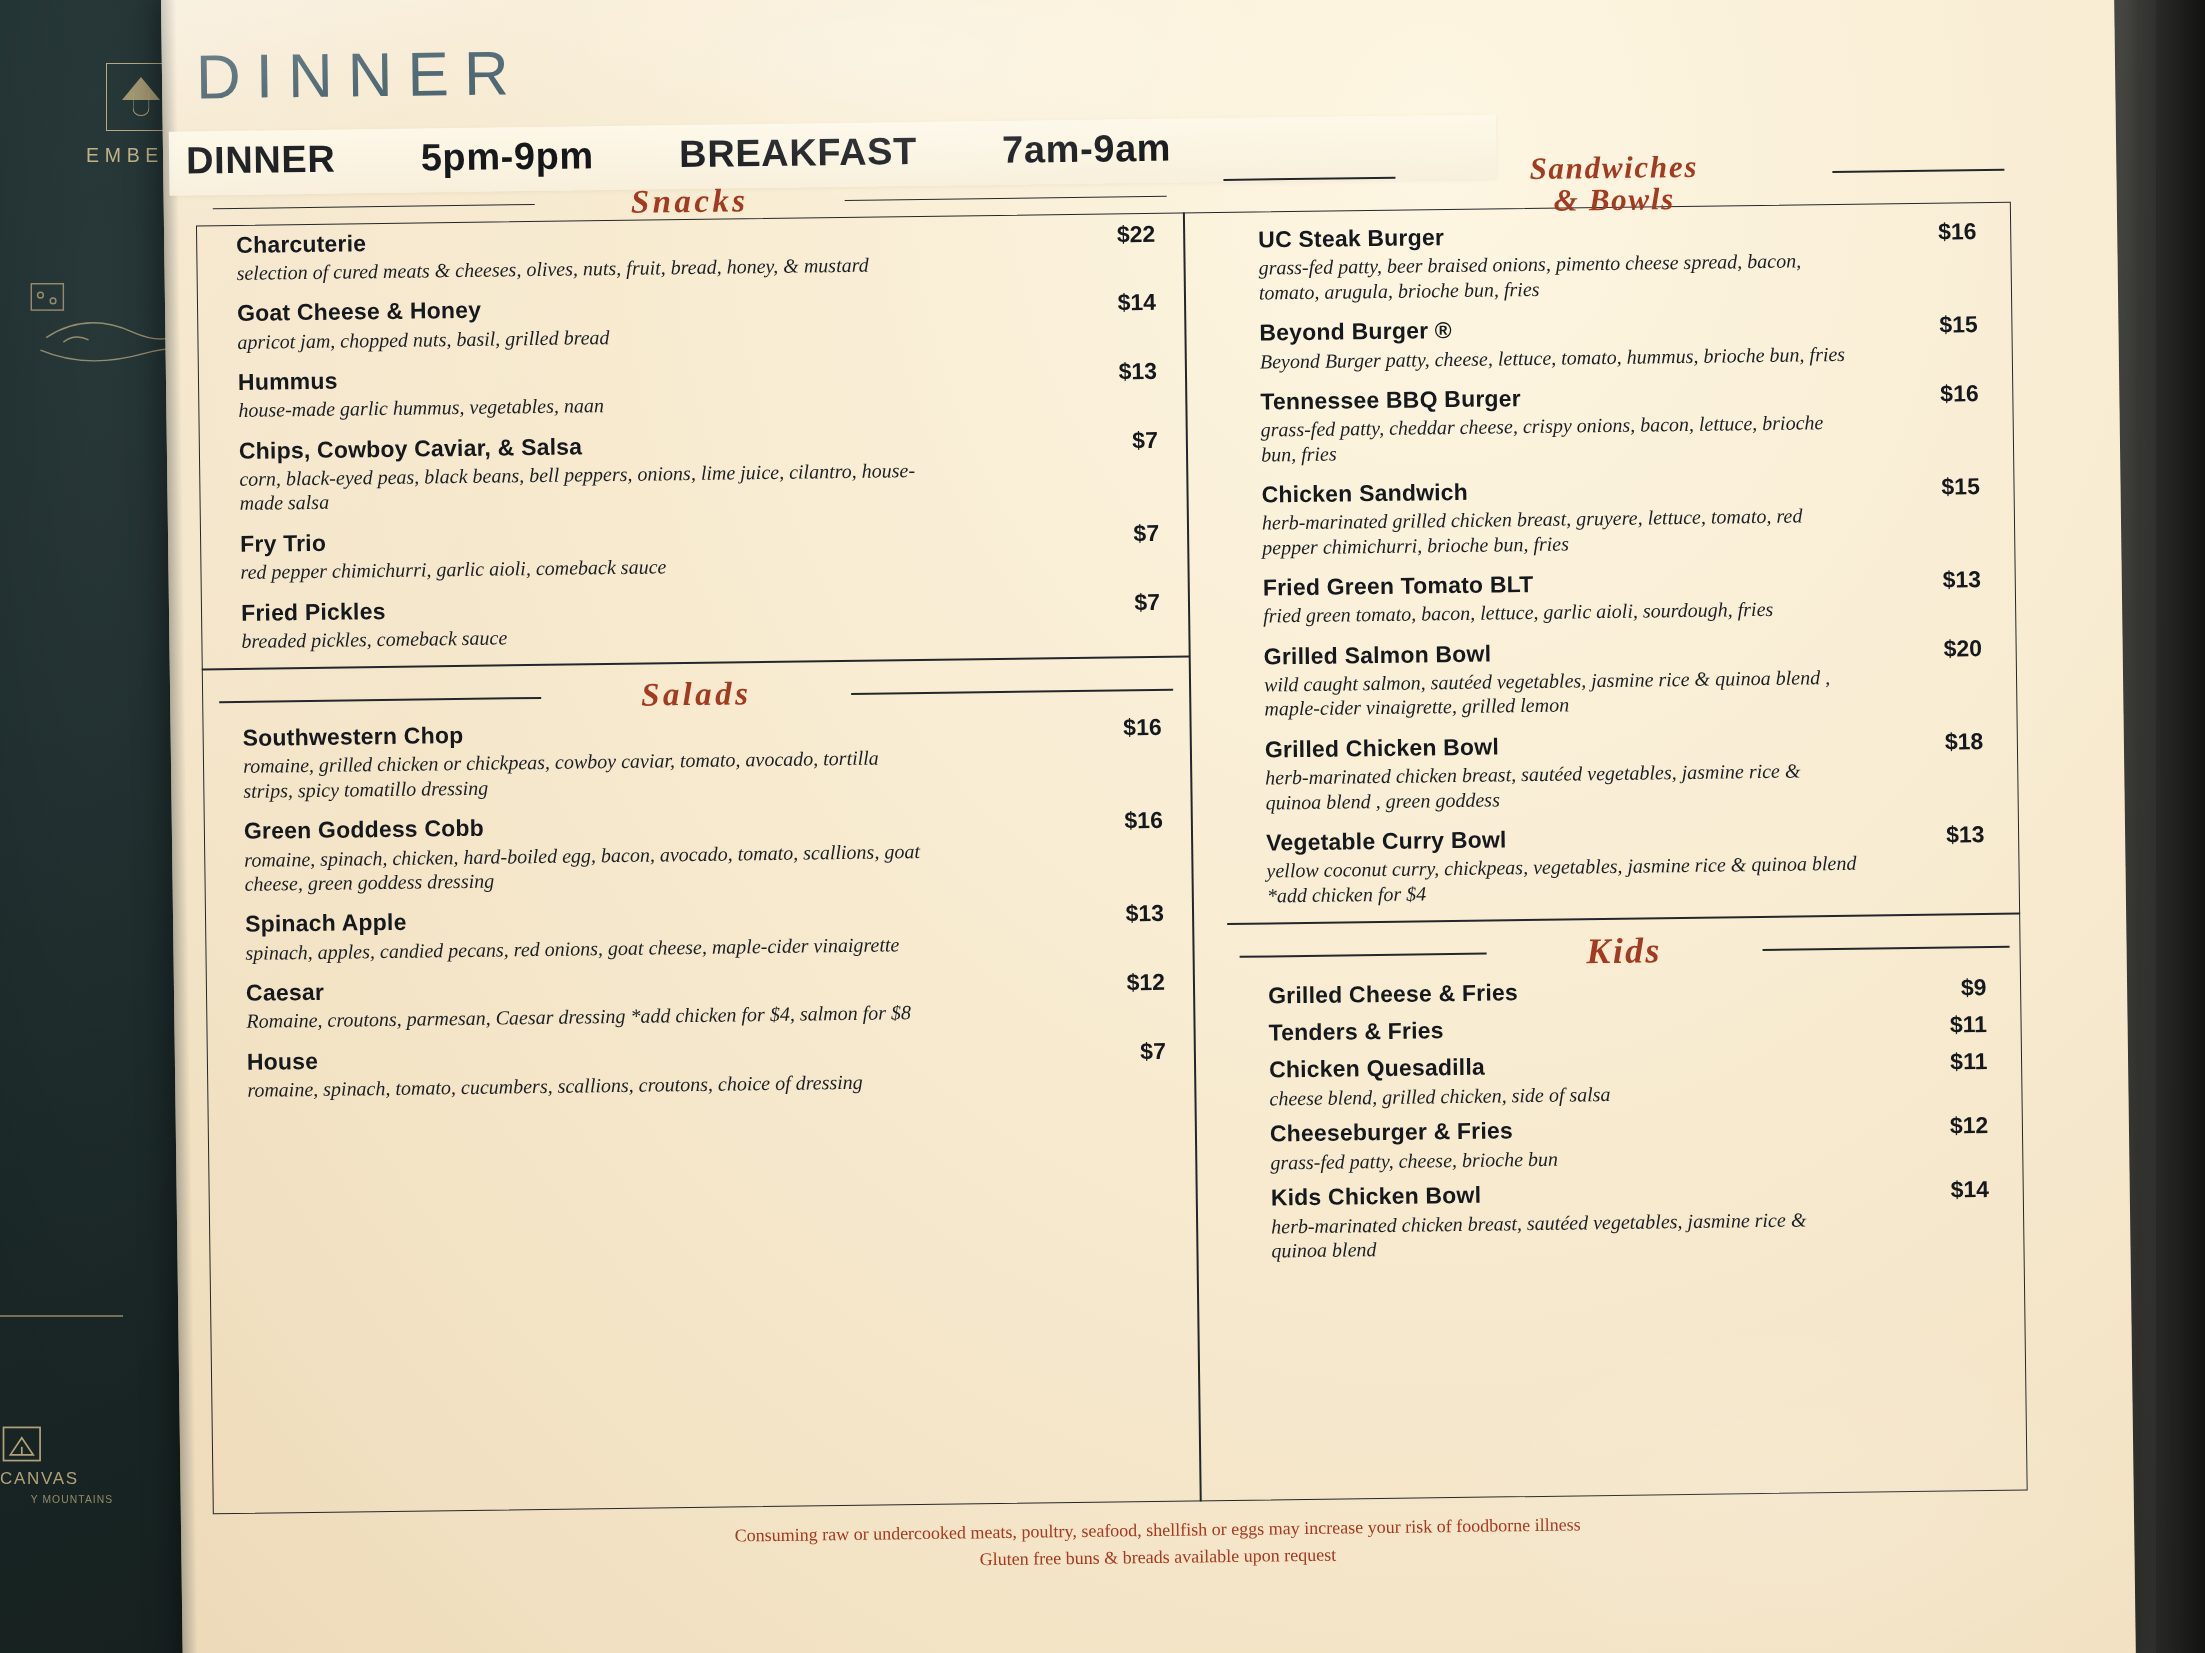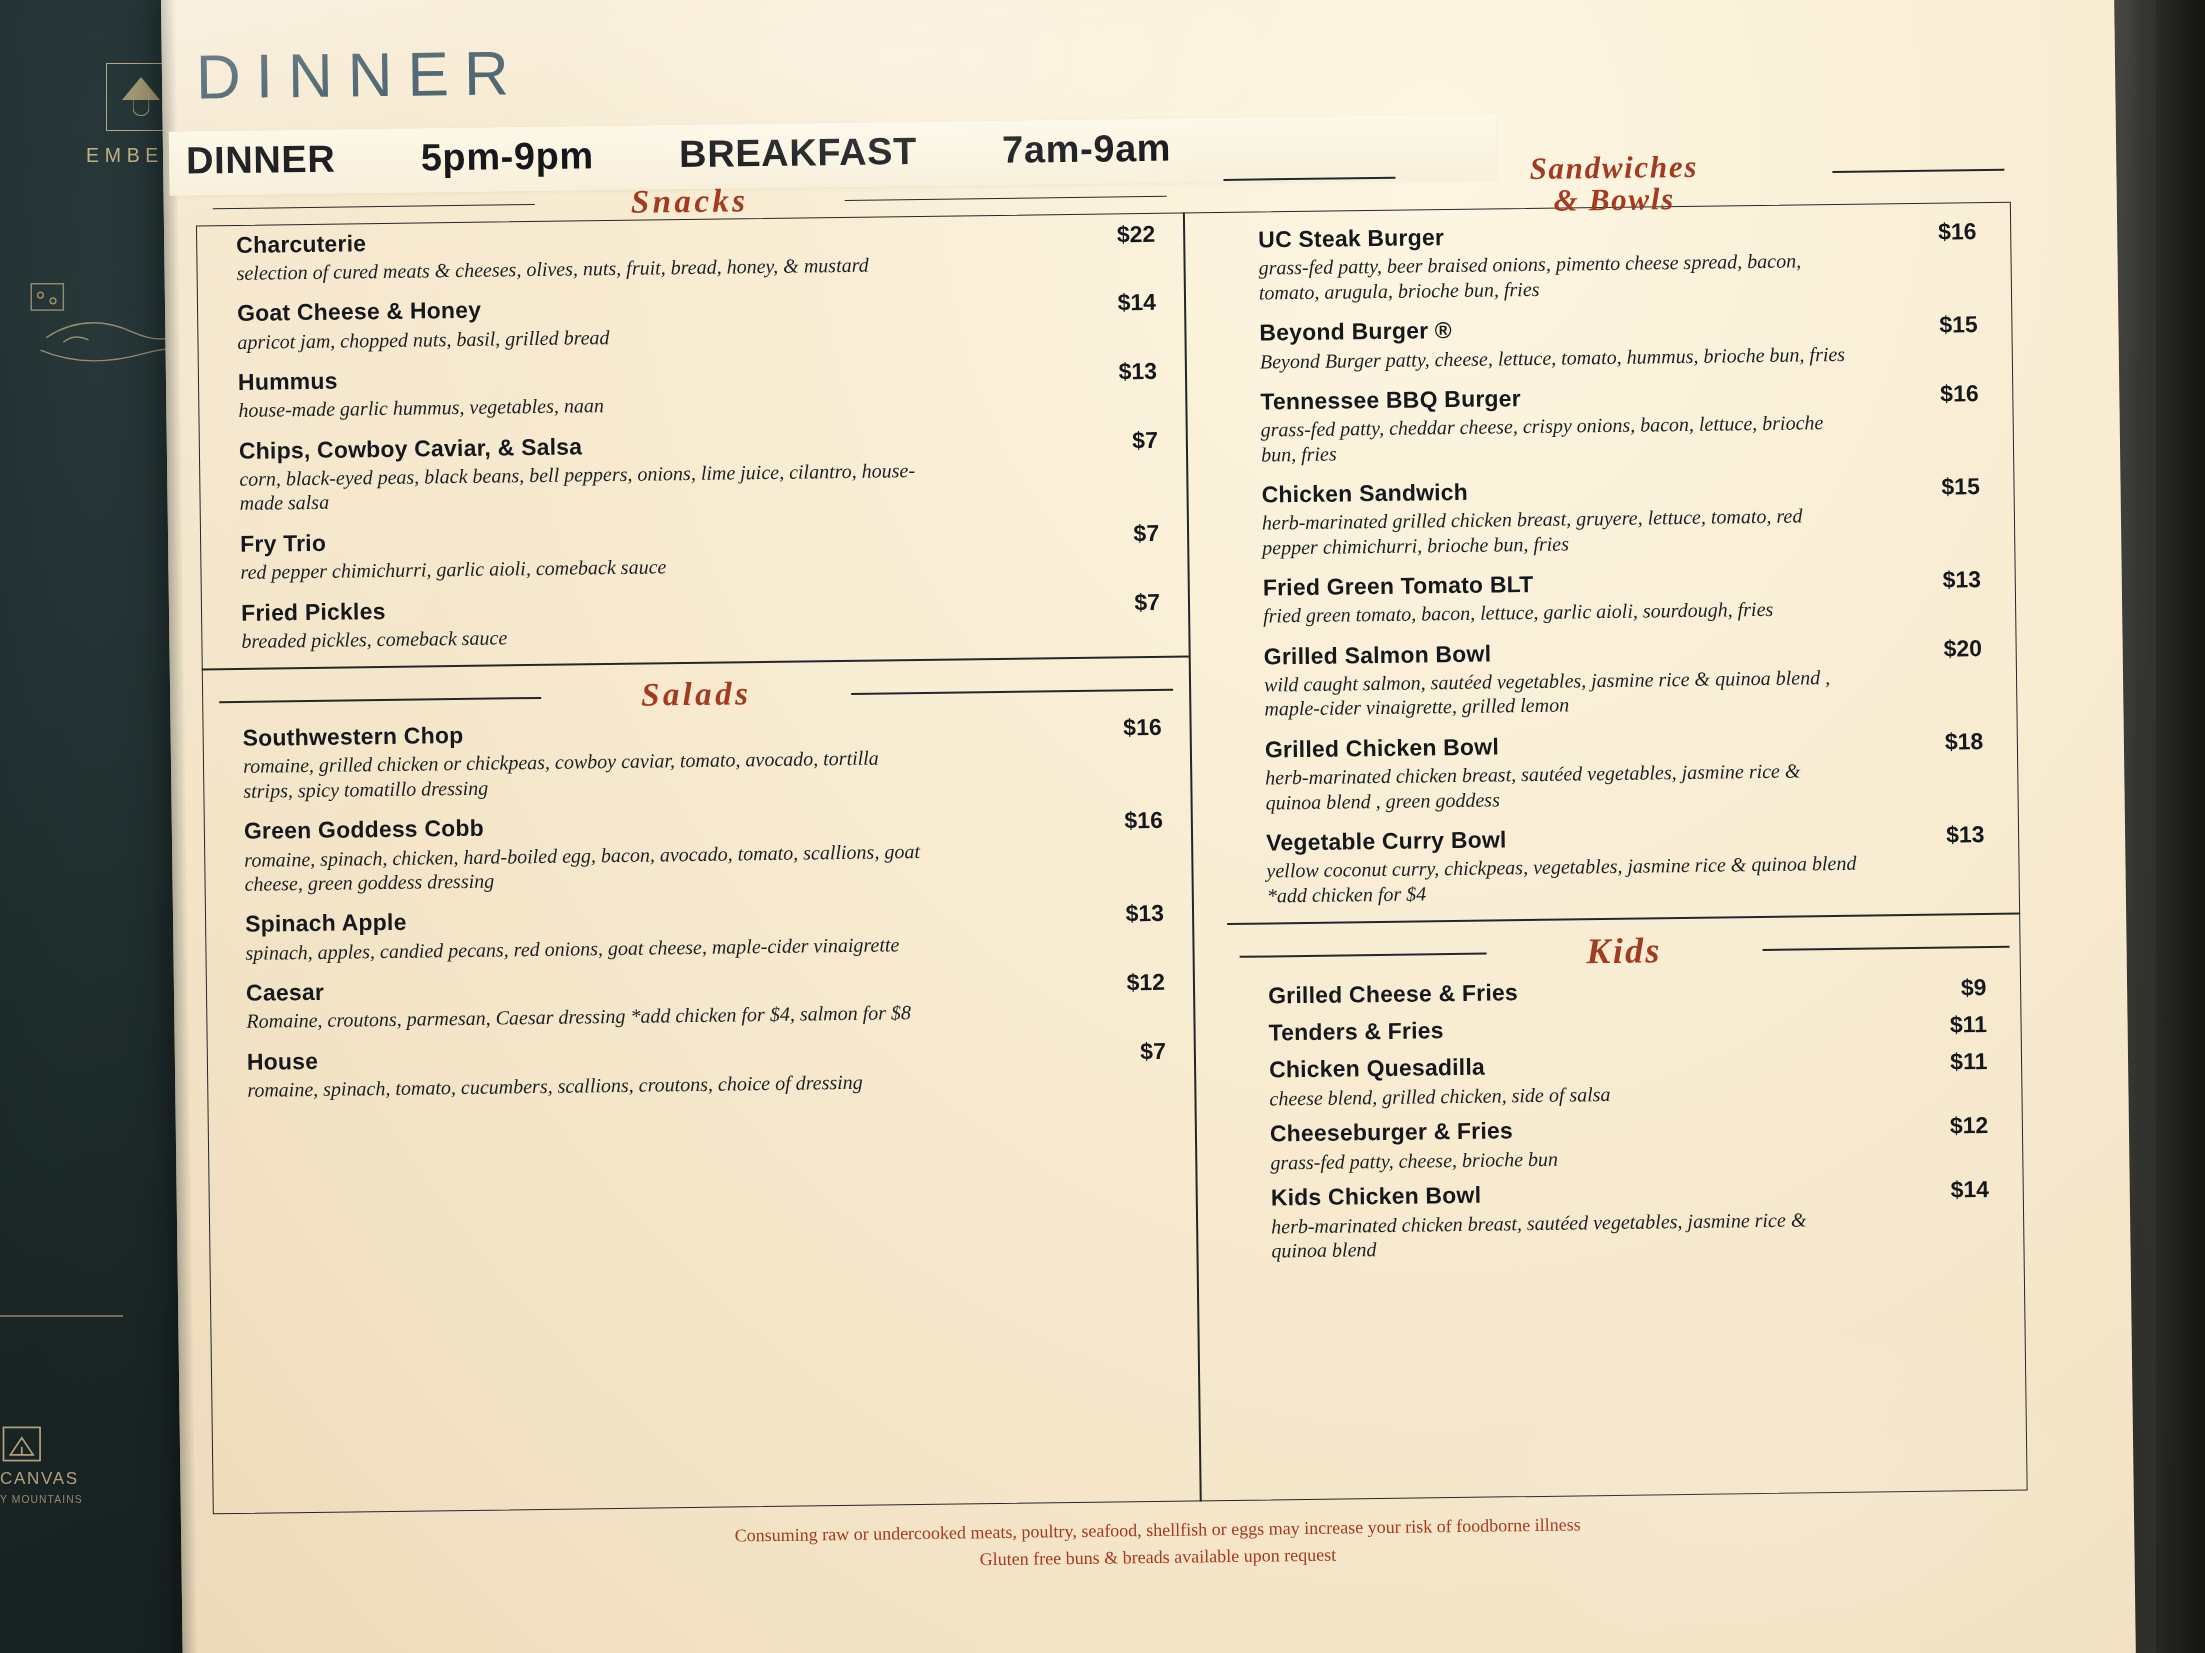--- a/index.html
+++ b/index.html
@@ -128,20 +128,21 @@
     width: 144px;
     color: #b2a27c;
     font-size: 17px;
     letter-spacing: 1.7px;
   }
   .brand-bottom .sub {
     font-size: 10.3px;
     letter-spacing: 1.1px;
     margin-top: 4.6px;
     opacity: .8;
+    text-align: center;
   }
   .brand-rule {
     position: absolute;
     left: 0;
     top: 1315px;
     width: 123px;
     height: 1.7px;
     background: #9f8f6a;
     opacity: .7;
   }

